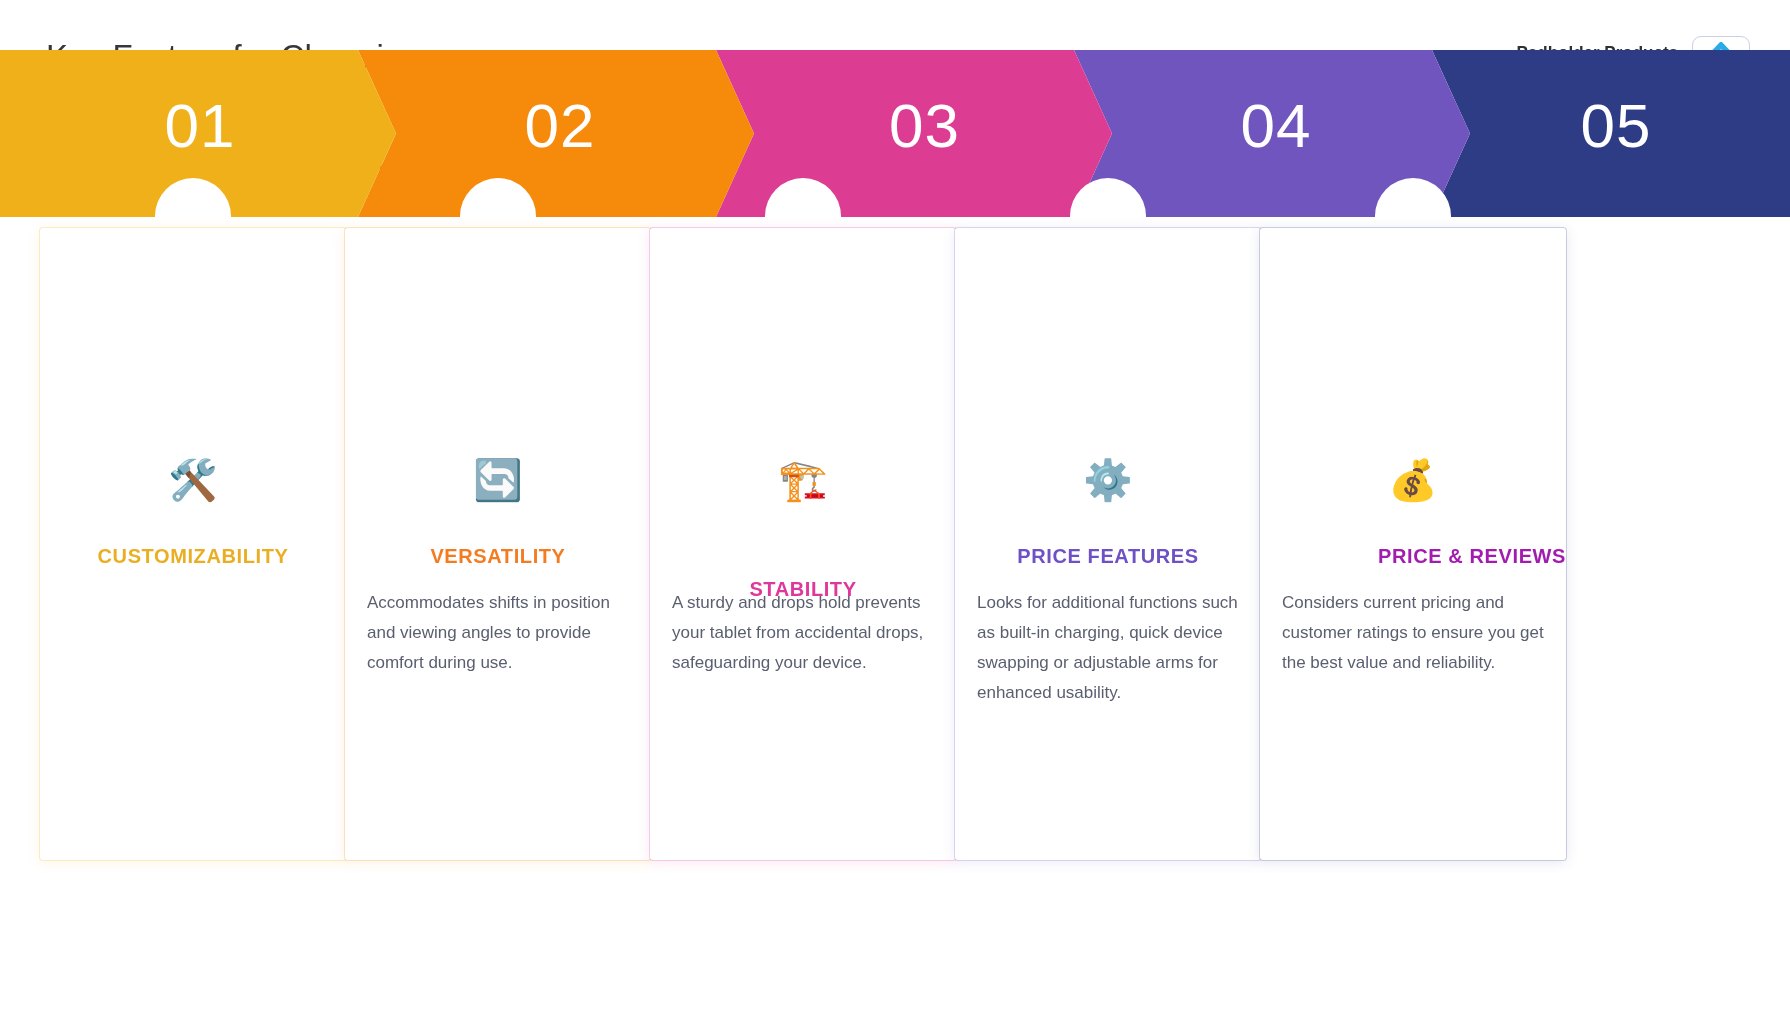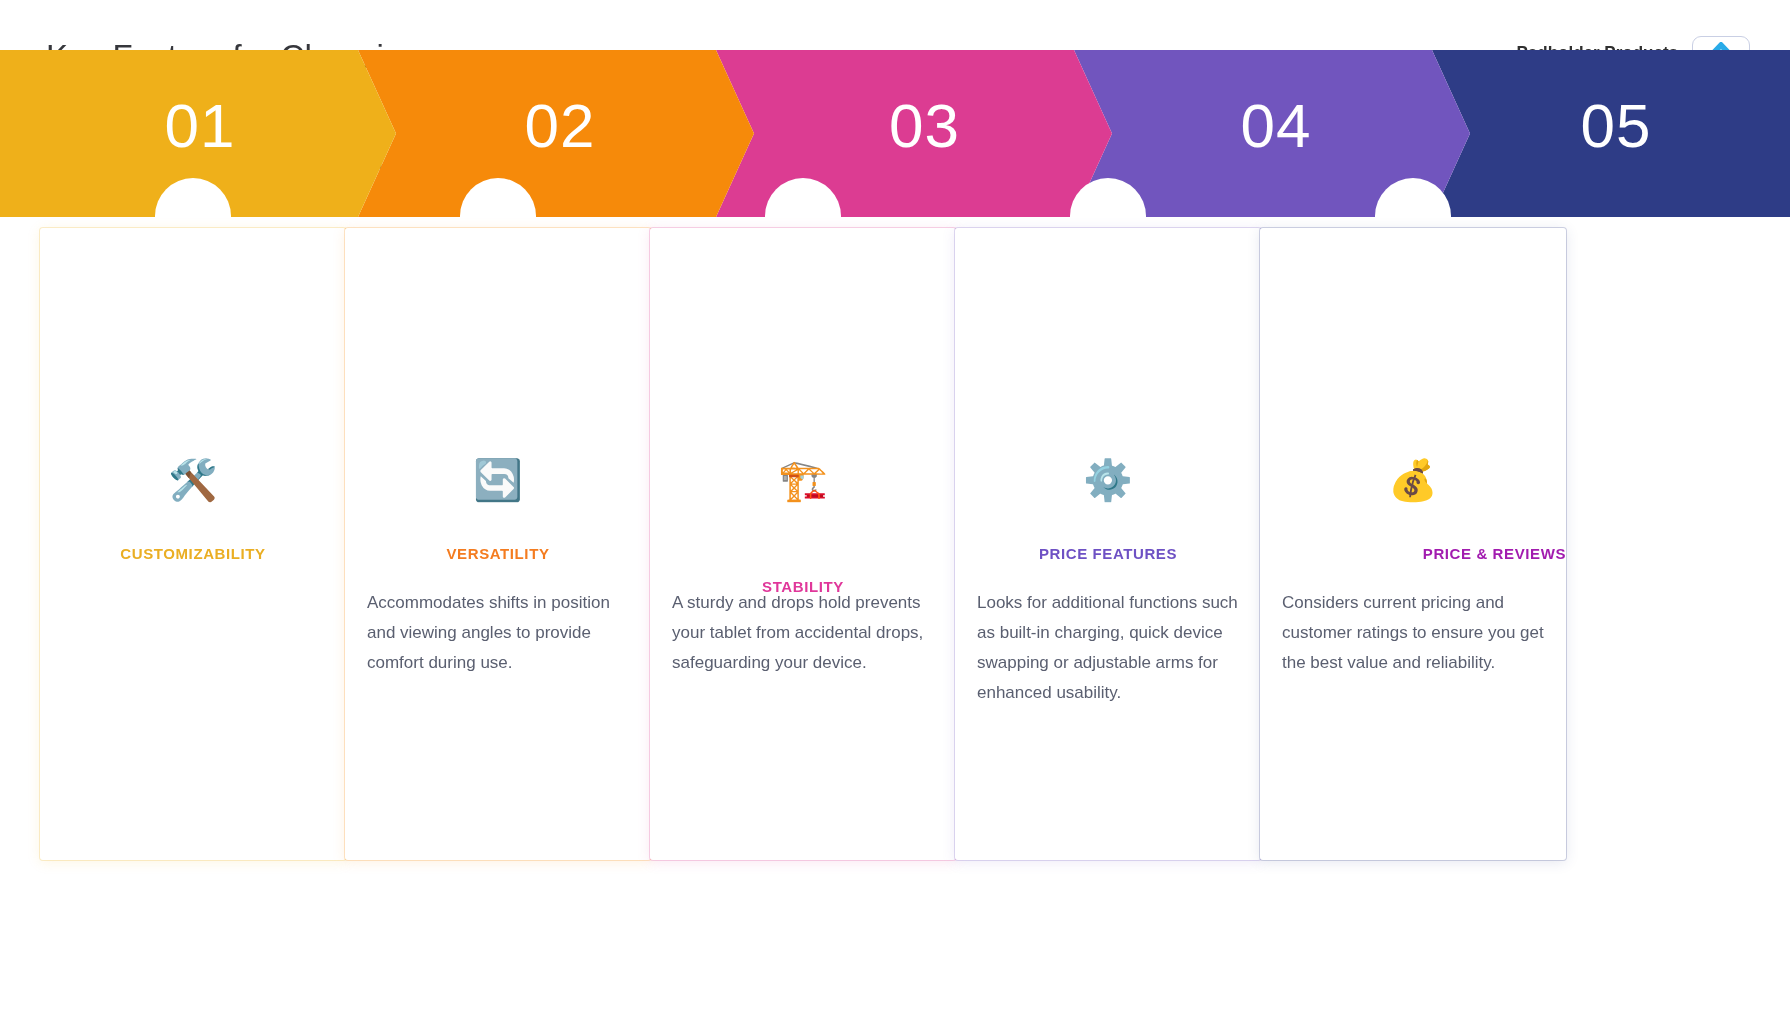--- a/index.html
+++ b/index.html
@@ -40,21 +40,21 @@
     background: #ffffff; border-radius: 3px;
   }
 
   .icon-slot {
     position: absolute; top: 222px; left: 0; width: 100%;
     height: 60px; display: flex; align-items: center; justify-content: center;
     font-size: 40px; line-height: 1;
   }
   .card-title {
     position: absolute; top: 317px; left: 0; width: 100%;
-    text-align: center; font-size: 15px; font-weight: bold;
+    text-align: center; font-size: 20px; font-weight: bold;
     letter-spacing: .6px;
   }
   .card-body {
     position: absolute; top: 360px; left: 22px; width: 262px;
     font-size: 17px; line-height: 30px; color: #5a5f70;
     text-align: left;
   }
 
   
   .banner { position: absolute; left: 0; top: 50px; width: 1790px; height: 167px; pointer-events: none; }

